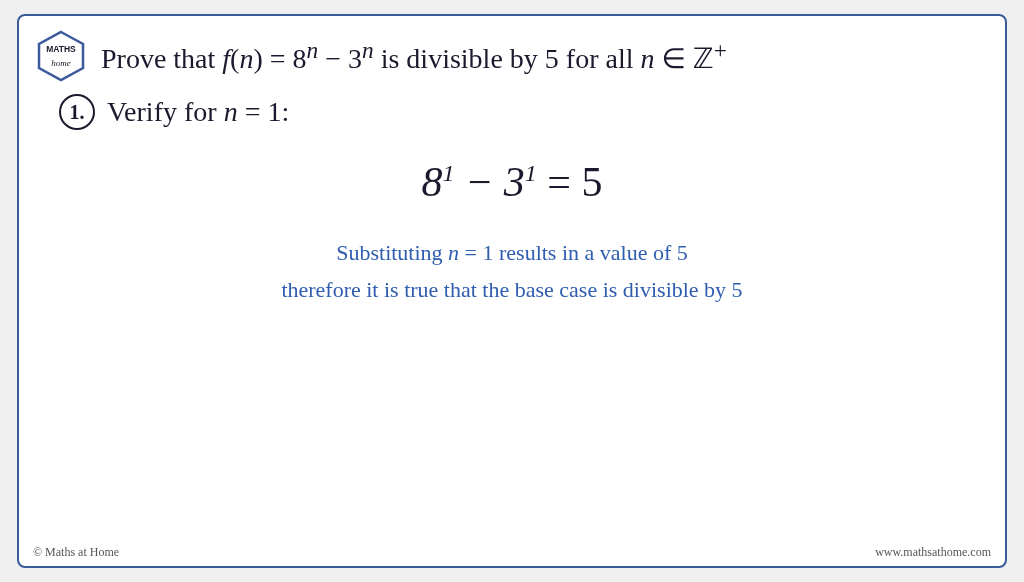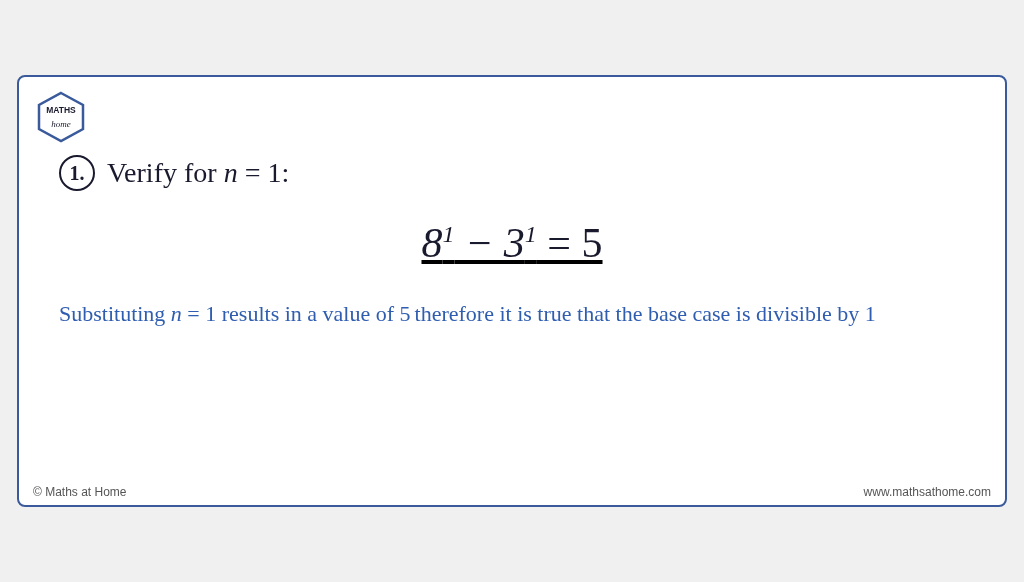--- a/index.html
+++ b/index.html
@@ -9,21 +9,21 @@
       height: 582px;
       background: #f0f0f0;
       display: flex;
       align-items: center;
       justify-content: center;
       font-family: 'Georgia', 'Times New Roman', serif;
     }
 
     .card {
       width: 990px;
-      height: 432px;
+      height: 554px;
       background: #ffffff;
       border: 2.5px solid #3a5a9b;
       border-radius: 8px;
       position: relative;
       display: flex;
       flex-direction: column;
     }
 
     
     .header {
@@ -88,40 +88,40 @@
     .verify-text .math-italic {
       font-style: italic;
     }
 
     
     .equation-block {
       display: flex;
       justify-content: center;
       align-items: center;
       margin: 18px 0 22px 0;
-      text-decoration: underline;
     }
 
     .equation {
       font-size: 42px;
       color: #1a1a2e;
       font-style: italic;
     }
 
     .equation sup {
       font-size: 24px;
     }
 
     .equation .eq-normal {
       font-style: normal;
     }
 
     
     .statements {
       display: flex;
+      flex-direction: column;
       align-items: center;
       gap: 4px;
       margin-top: 8px;
     }
 
     .statement-line {
       font-size: 22px;
       color: #2f5db0;
       text-align: center;
       line-height: 1.5;
@@ -131,37 +131,40 @@
       font-style: italic;
     }
 
     
     .footer {
       display: flex;
       justify-content: space-between;
       padding: 6px 14px;
       font-size: 12px;
       color: #555;
-      font-family: Liberation Sans, sans-serif;
+      font-family: Liberation Serif, serif;
     }
   </style>
 </head>
 <body>
 
 <div class="card">
 
   <div class="header">
 
     <svg class="logo" viewBox="0 0 52 52" xmlns="http://www.w3.org/2000/svg">
 
       <polygon points="26,2 48,14 48,38 26,50 4,38 4,14" fill="white" stroke="#3a5a9b" stroke-width="2.5"></polygon>
       <text x="26" y="22" text-anchor="middle" font-size="8.5" font-weight="bold" font-family="Arial, sans-serif" fill="#1a1a2e">MATHS</text>
       <text x="26" y="36" text-anchor="middle" font-size="9" font-family="Georgia, serif" font-style="italic" fill="#1a1a2e">home</text>
     </svg>
 
+    <div class="header-title">
+      Prove that <span class="math-italic">f</span>(<span class="math-italic">n</span>) = 8<sup><span class="math-italic">n</span></sup> − 3<sup><span class="math-italic">n</span></sup> is divisible by 5 for all <span class="math-italic">n</span> ∈ ℤ<sup>+</sup>
+    </div>
   </div>
 
   <div class="content">
 
     <div class="verify-line">
       <div class="circle-number">1.</div>
       <div class="verify-text">
         Verify for <span class="math-italic">n</span> = 1:
       </div>
     </div>
@@ -169,21 +172,21 @@
     <div class="equation-block">
       <div class="equation">
         8<sup>1</sup> − 3<sup>1</sup><span class="eq-normal"> = 5</span>
       </div>
     </div>
 
     <div class="statements">
       <div class="statement-line">
         Substituting <span class="math-italic">n</span> = 1 results in a value of 5
       </div>
-      <div class="statement-line">therefore it is true that the base case is divisible by 1</div>
+      <div class="statement-line">therefore it is true that the base case is divisible by 5</div>
     </div>
 
   </div>
 
   <div class="footer">
     <span>© Maths at Home</span>
     <span>www.mathsathome.com</span>
   </div>
 </div>
 

